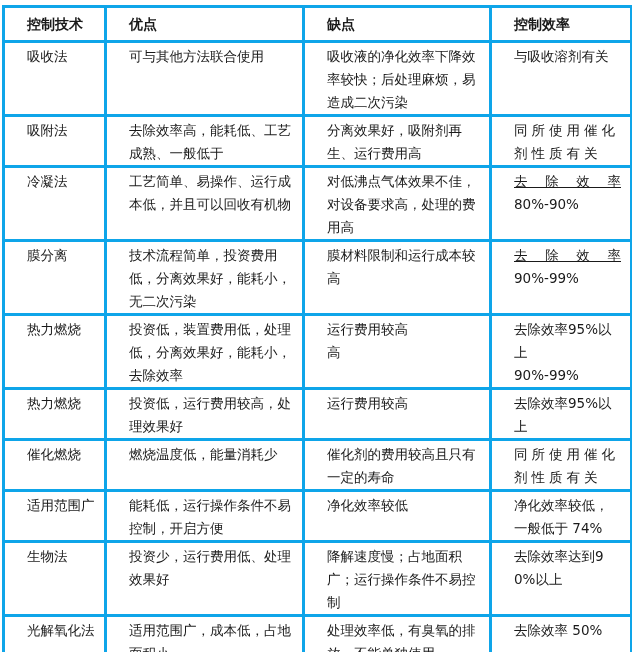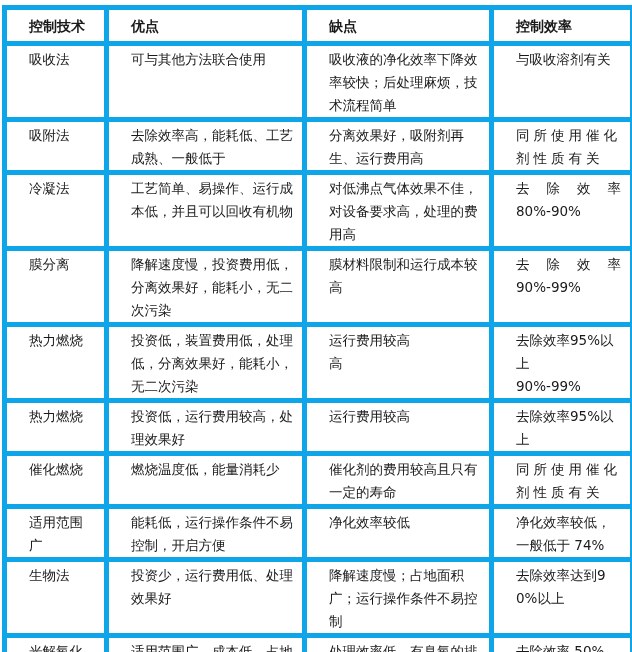--- a/index.html
+++ b/index.html
@@ -18,21 +18,21 @@
     table.voc {
       position: absolute;
       left: 2px;
       top: 5px;
       width: 628px;
       border-collapse: collapse;
       table-layout: fixed;
       border: 2px solid #000;
     }
     table.voc td, table.voc th {
-      border: 5px solid #0ea5e9;
+      border: 3px solid #0ea5e9;
       vertical-align: top;
       text-align: left;
       padding: 2px 9px 0 22px;
       font-size: 13.5px;
       line-height: 23px;
       font-weight: normal;
       word-break: break-all;
       overflow: hidden;
     }
     table.voc th {
@@ -42,20 +42,21 @@
       padding-bottom: 3px;
     }
     col.c1 { width: 102px; }
     col.c2 { width: 198px; }
     col.c3 { width: 187px; }
     col.c4 { width: 141px; }
     .line { display: block; }
     .line.just {
       text-align: justify;
       text-align-last: justify;
+      text-decoration: underline;
     }
   </style>
 </head>
 <body>
 
 <table class="voc">
   <colgroup>
     <col class="c1">
       <col class="c2">
       <col class="c3">
@@ -67,21 +68,21 @@
       <th>优点</th>
       <th>缺点</th>
       <th>控制效率</th>
     </tr>
   </thead>
   <tbody>
 
     <tr style="height:67px">
       <td>吸收法</td>
       <td>可与其他方法联合使用</td>
-      <td>吸收液的净化效率下降效率较快；后处理麻烦，技术流程简单</td>
+      <td>吸收液的净化效率下降效率较快；后处理麻烦，易造成二次污染</td>
       <td>与吸收溶剂有关</td>
     </tr>
 
     <tr style="height:48px">
       <td>吸附法</td>
       <td>去除效率高，能耗低、工艺成熟、一般低于</td>
       <td>分离效果好，吸附剂再生、运行费用高</td>
       <td style="letter-spacing:4px">同所使用催化剂性质有关</td>
     </tr>
 
@@ -90,31 +91,31 @@
       <td>工艺简单、易操作、运行成本低，并且可以回收有机物</td>
       <td>对低沸点气体效果不佳，对设备要求高，处理的费用高</td>
       <td>
         <span class="line just">去除效率</span>
         <span class="line">80%-90%</span>
       </td>
     </tr>
 
     <tr style="height:70px">
       <td>膜分离</td>
-      <td>降解速度慢，投资费用低，分离效果好，能耗小，无二次污染</td>
+      <td>技术流程简单，投资费用低，分离效果好，能耗小，无二次污染</td>
       <td>膜材料限制和运行成本较高</td>
       <td>
         <span class="line just">去除效率</span>
         <span class="line">90%-99%</span>
       </td>
     </tr>
 
     <tr style="height:70px">
       <td>热力燃烧</td>
-      <td>投资低，装置费用低，处理低，分离效果好，能耗小，无二次污染</td>
+      <td>投资低，装置费用低，处理低，分离效果好，能耗小，去除效率</td>
       <td>
         <span class="line">运行费用较高</span>
         <span class="line">高</span>
       </td>
       <td>
         <span class="line">去除效率95%以上</span>
         <span class="line">90%-99%</span>
       </td>
     </tr>
 

